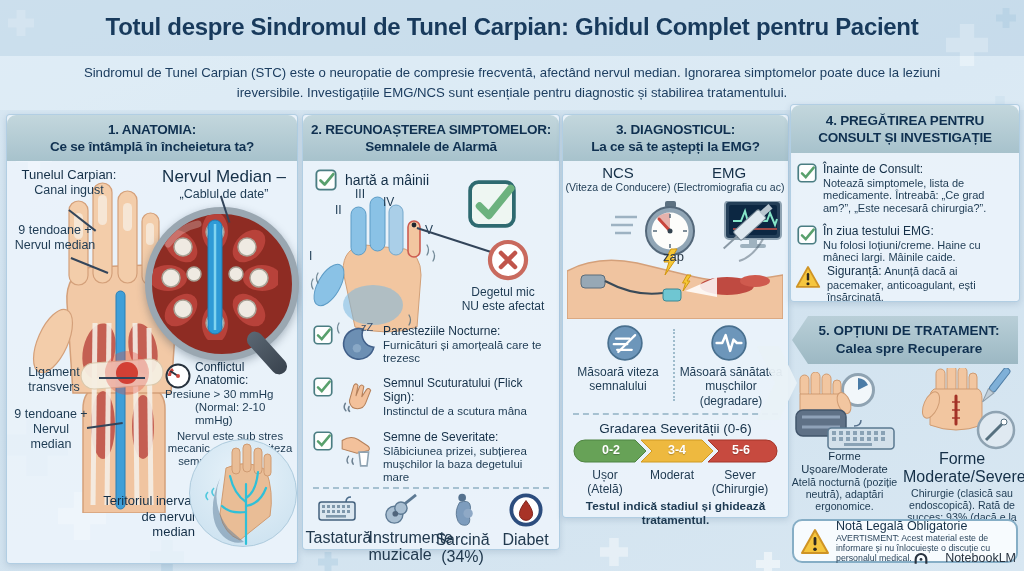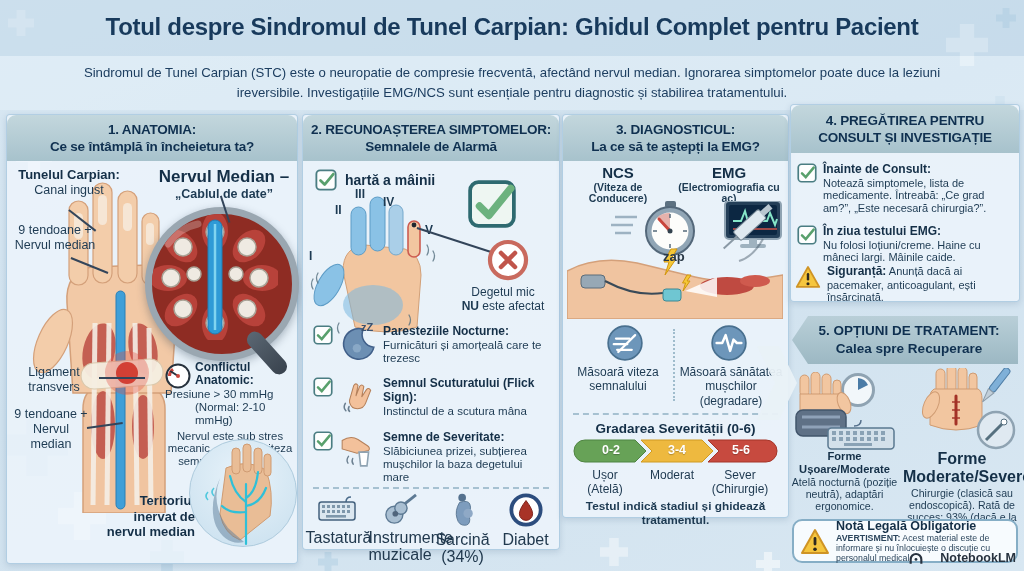--- a/index.html
+++ b/index.html
@@ -12,21 +12,21 @@
     border-radius:4px;box-shadow:0 2px 6px rgba(60,95,130,.18)}
   .colhead{position:absolute;top:0;left:0;right:0;height:46px;
     background:linear-gradient(180deg,#c3d7dd,#a7c2cc);border-radius:9px 9px 0 0;
     display:flex;flex-direction:column;align-items:center;justify-content:center;text-align:center;
     color:#0f3050;font-weight:bold;line-height:1.28;letter-spacing:-.2px}
   .hl{font-size:13.5px}
   .leader{position:absolute;height:1.6px;background:#33455a;transform-origin:0 50%}
   .dashdiv{position:absolute;border-top:2px dashed #a6c1d1}
   .vdot{position:absolute;border-left:2px dotted #9fbccc}
   .ctr{text-align:center}
-  .b{font-weight:bold}
+  .b{font-weight:normal}
   .itemrow{position:absolute;display:flex;align-items:flex-start;gap:6px}
   .itemtext{flex:1;line-height:1.15}
   .riskcell{width:62px;text-align:center;font-size:16px;line-height:1.1;color:#21394e}
   .rangelbl{position:absolute;top:4px;width:44px;text-align:center;color:#fff;font-weight:bold;
     font-size:12.5px;text-shadow:0 1px 1px rgba(0,0,0,.25)}
   .sevlbl{position:absolute;text-align:center;font-size:12px;line-height:1.15;color:#1c374e}
 </style>
 </head>
 <body>
 

